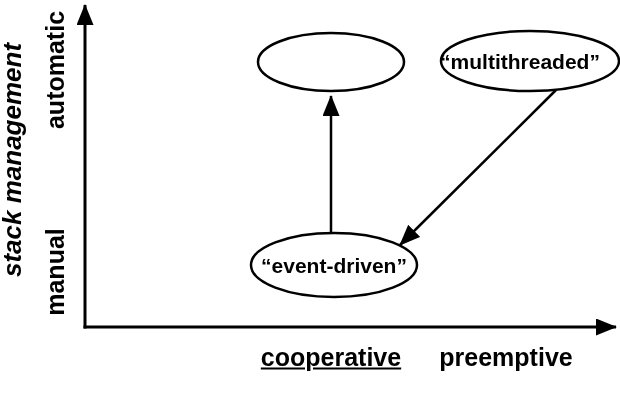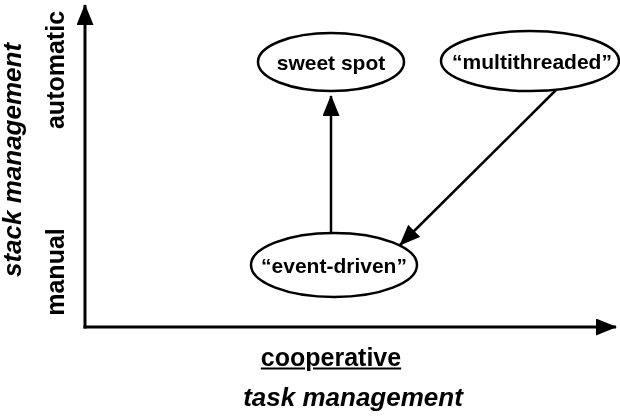--- a/index.html
+++ b/index.html
@@ -43,21 +43,21 @@
   }
   
   .y-title      { left: 12px;  top: 160px; }
   .y-tick-auto  { left: 55px;  top: 70px;  }
   .y-tick-man   { left: 55px;  top: 272px; }
   .x-tick-0     { left: 115px; top: 357px; }
   .x-tick-1     { left: 331px; top: 357px; text-decoration: underline; }
   .x-tick-2     { left: 506px; top: 357px; }
   .x-title      { left: 353px; top: 397px; }
   .node-sweet   { left: 331px; top: 62px;  }
-  .node-multi   { left: 532px; top: 61px; text-align: right;  }
+  .node-multi   { left: 520px; top: 61px; text-align: right;  }
   .node-event   { left: 334px; top: 265px; text-align: right; }
 </style>
 </head>
 <body>
 
 <div class="stage">
 
   <svg width="620" height="416" viewBox="0 0 620 416">
     <defs>
       <marker id="ah" markerUnits="userSpaceOnUse" markerWidth="22" markerHeight="18" refX="20" refY="8.5" orient="auto">
@@ -74,19 +74,18 @@
 
     <line x1="331" y1="234" x2="331" y2="96" stroke="#000000" stroke-width="2.5" marker-end="url(#ah)"></line>
     <line x1="556" y1="90" x2="400" y2="245" stroke="#000000" stroke-width="2.5" marker-end="url(#ah)"></line>
   </svg>
 
   <div class="lbl rot axis-title y-title">stack management</div>
   <div class="lbl rot tick y-tick-auto">automatic</div>
   <div class="lbl rot tick y-tick-man">manual</div>
 
   <div class="lbl tick x-tick-1">cooperative</div>
-  <div class="lbl axis-title x-title">task management</div>
+  <div class="lbl tick x-tick-2">preemptive</div>
 
-  <div class="lbl node-label node-sweet">sweet spot</div>
   <div class="lbl node-label node-multi">“multithreaded”</div>
   <div class="lbl node-label node-event">“event-driven”</div>
 
 </div>
 
 </body></html>

